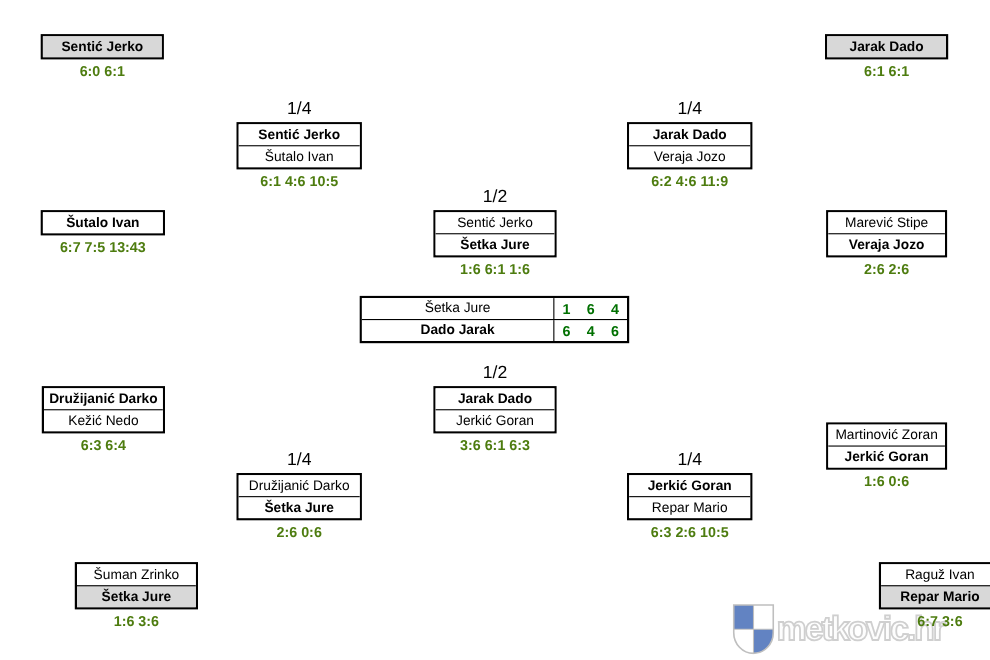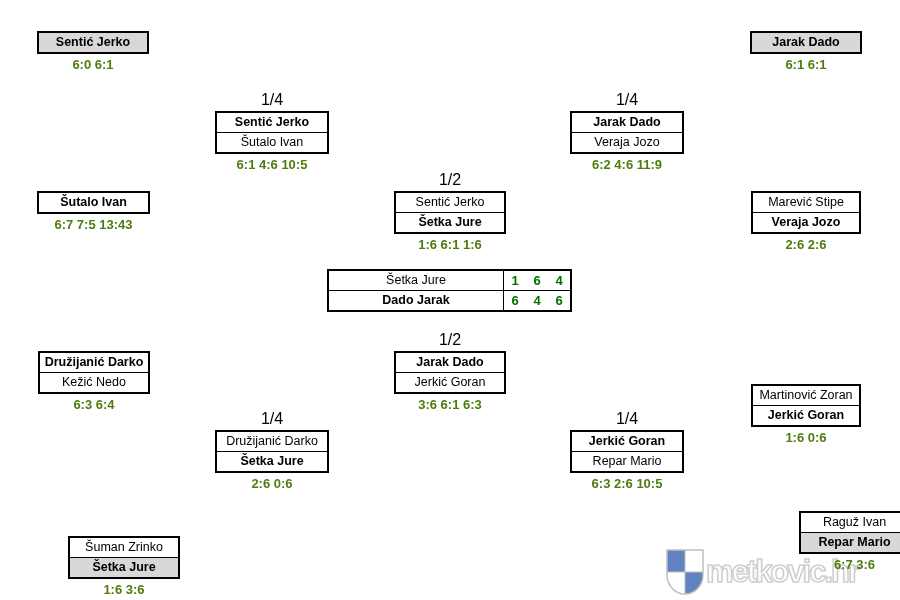--- a/index.html
+++ b/index.html
@@ -43,21 +43,21 @@
   </div>
 
   <div class="match" style="left:38px;top:351px;width:112px;">
     <div class="box">
       <div class="player winner">Družijanić Darko</div>
       <div class="player">Kežić Nedo</div>
     </div>
     <div class="score">6:3 6:4</div>
   </div>
 
-  <div class="match" style="left:37px;top:536px;width:112px;padding-left:31px;">
+  <div class="match" style="left:37px;top:511px;width:112px;padding-left:31px;">
     <div class="box">
       <div class="player">Šuman Zrinko</div>
       <div class="player winner shaded">Šetka Jure</div>
     </div>
     <div class="score">1:6 3:6</div>
   </div>
 
   <div class="match" style="left:750px;top:31px;width:112px;">
     <div class="box">
       <div class="player winner shaded">Jarak Dado</div>

